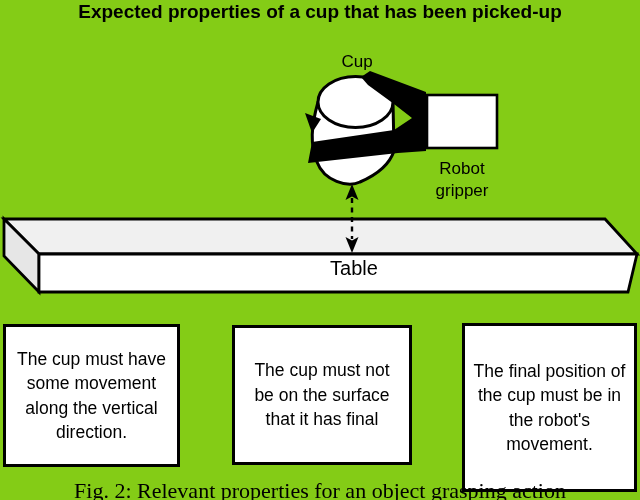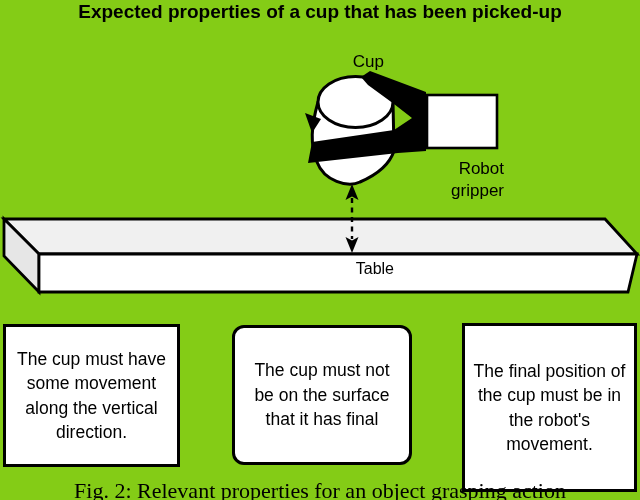--- a/index.html
+++ b/index.html
@@ -11,36 +11,36 @@
     font-family:"Liberation Sans", sans-serif;
     color:#000;
   }
   .fig-title{
     position:absolute;top:1px;left:0;width:640px;
     text-align:center;
     font-size:19px;font-weight:bold;
     letter-spacing:0px;
   }
   .svg-layer{position:absolute;top:0;left:0;}
-  .lbl{position:absolute;text-align:right;font-size:17px;line-height:21px;}
+  .lbl{position:absolute;text-align:center;font-size:17px;line-height:21px;}
   .lbl-cup{top:51px;left:330px;width:54px;}
   .lbl-gripper{top:158px;left:420px;width:84px;line-height:22px;}
-  .lbl-table{top:258px;left:314px;width:80px;font-size:16px;}
+  .lbl-table{top:258px;left:314px;width:80px;font-size:20px;}
   .prop-box{
     position:absolute;
     border:3px solid #000;
     box-sizing:border-box;
     display:flex;flex-direction:column;
     justify-content:center;align-items:center;
     text-align:center;
     font-size:17.5px;line-height:24.5px;
     background:#fff;
   }
   .box-1{left:3px;top:324px;width:177px;height:143px;}
-  .box-2{left:232px;top:325px;width:180px;height:140px;border-radius:12px;}
+  .box-2{left:232px;top:325px;width:180px;height:140px;}
   .box-3{left:462px;top:323px;width:175px;height:169px;}
   .caption{
     position:absolute;top:479px;left:0;width:640px;
     text-align:center;
     font-family:"Liberation Serif", serif;
     font-size:22px;line-height:24px;
     white-space:nowrap;
   }
 </style>
 </head>

